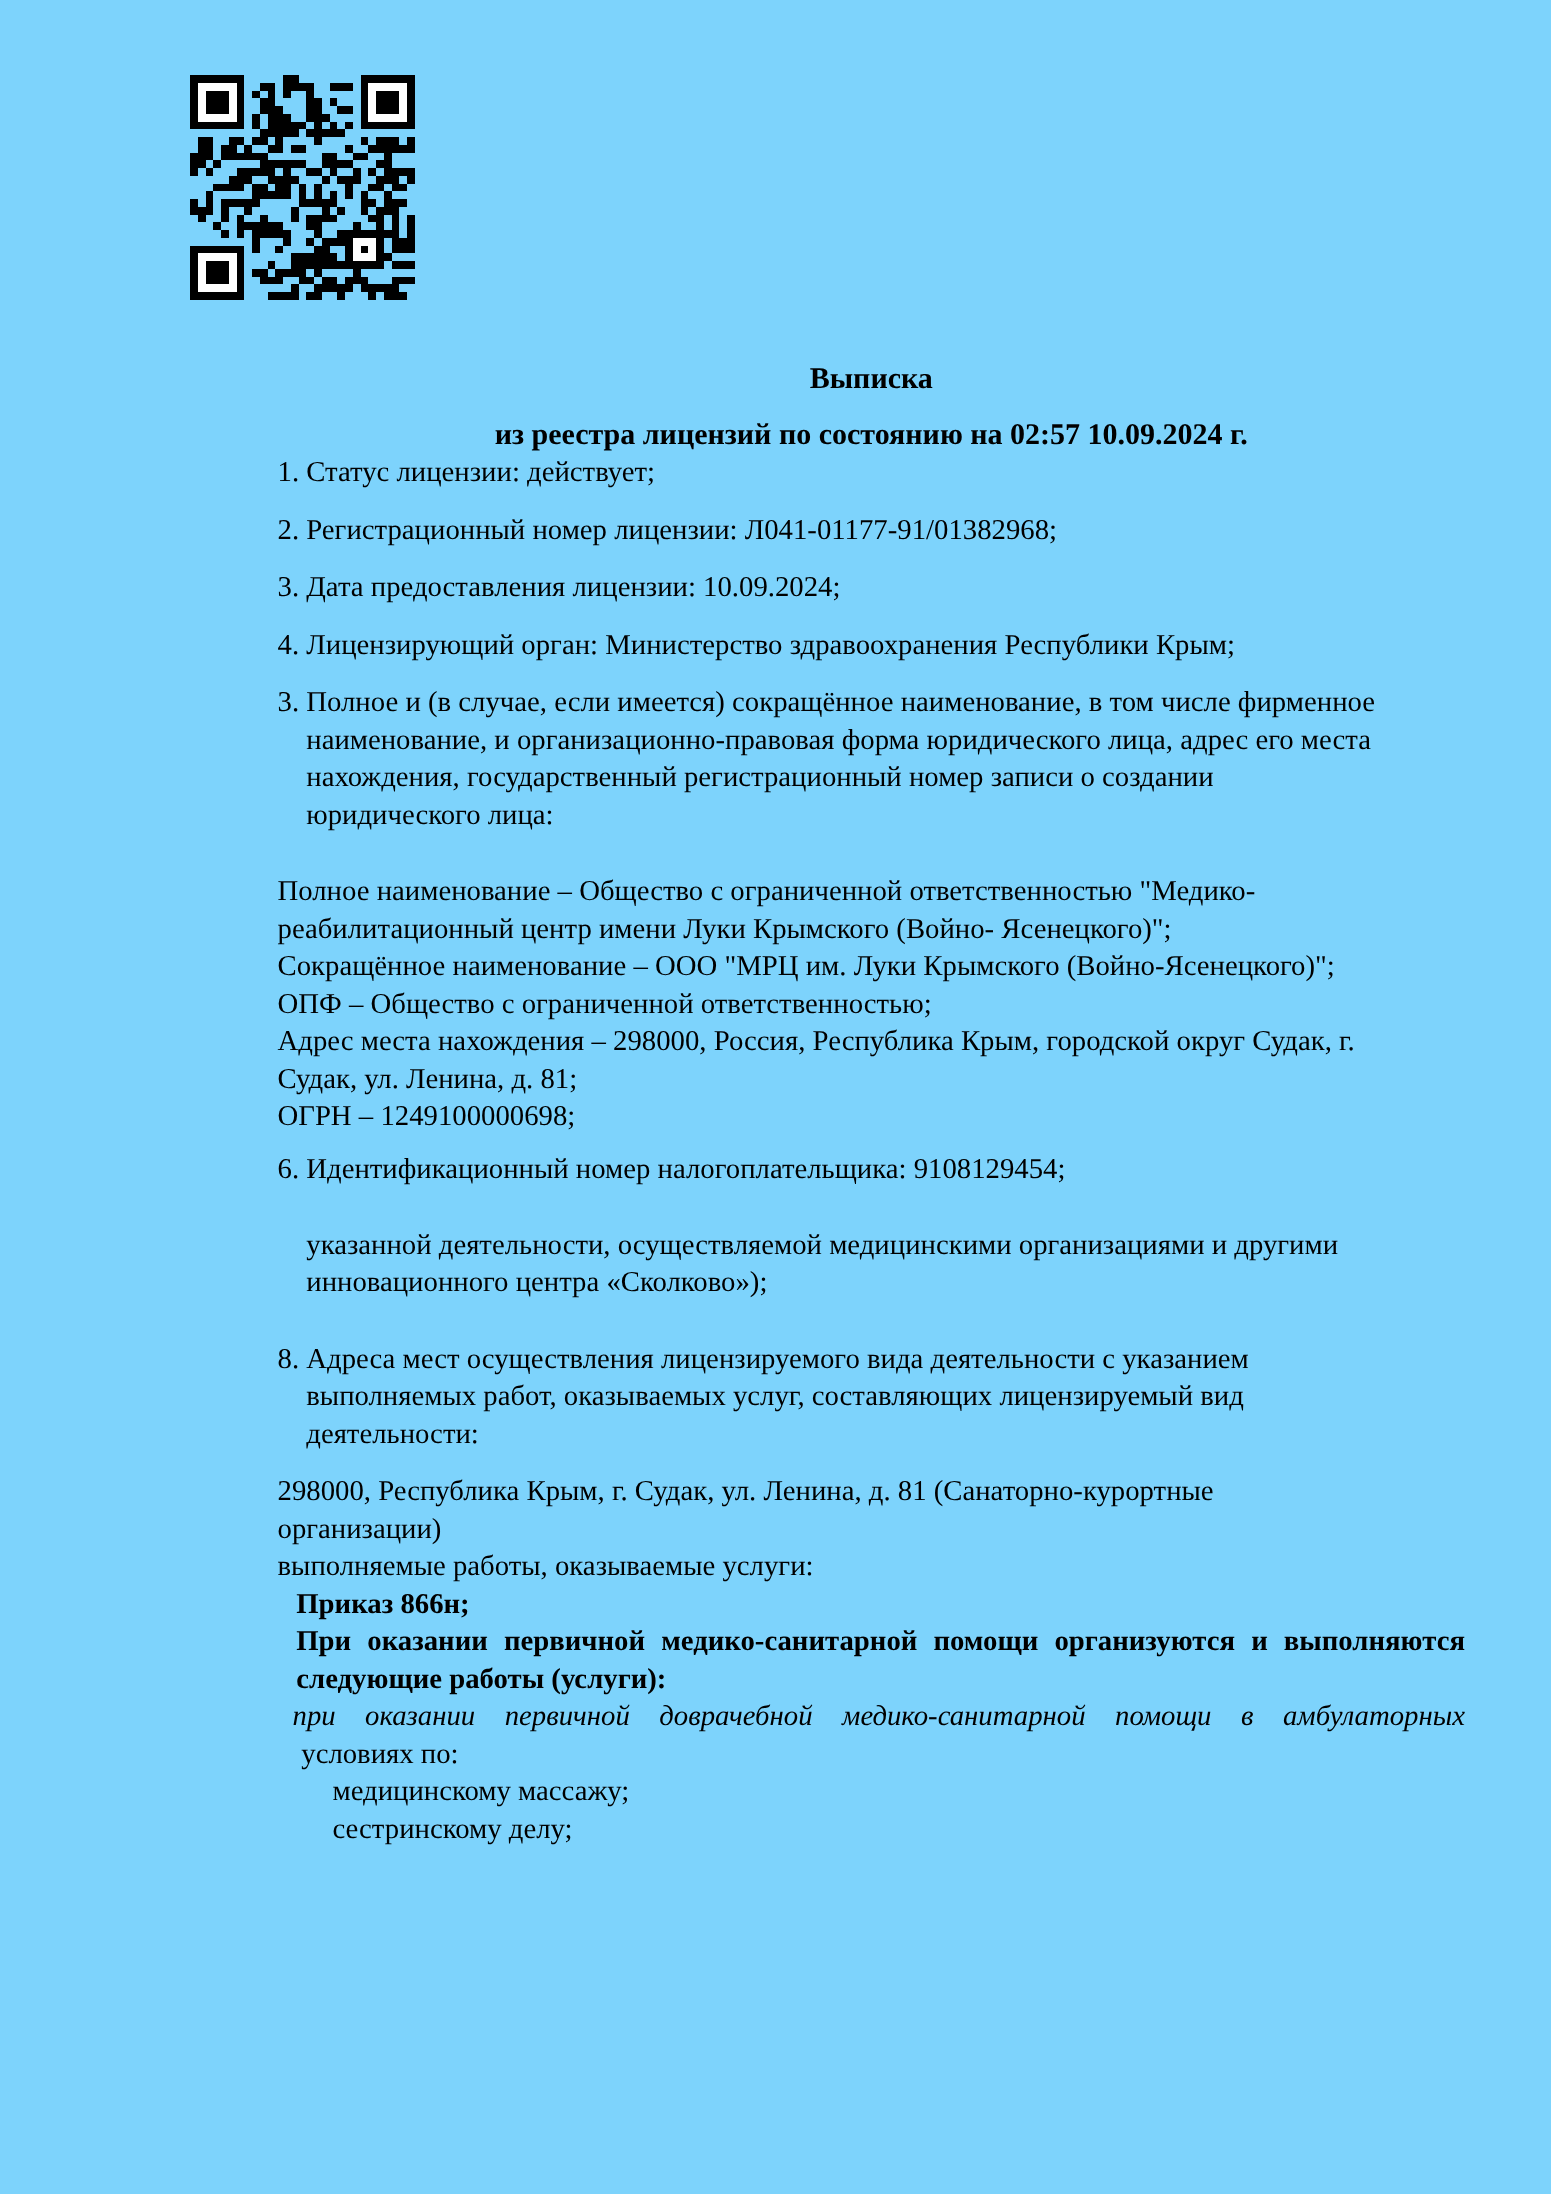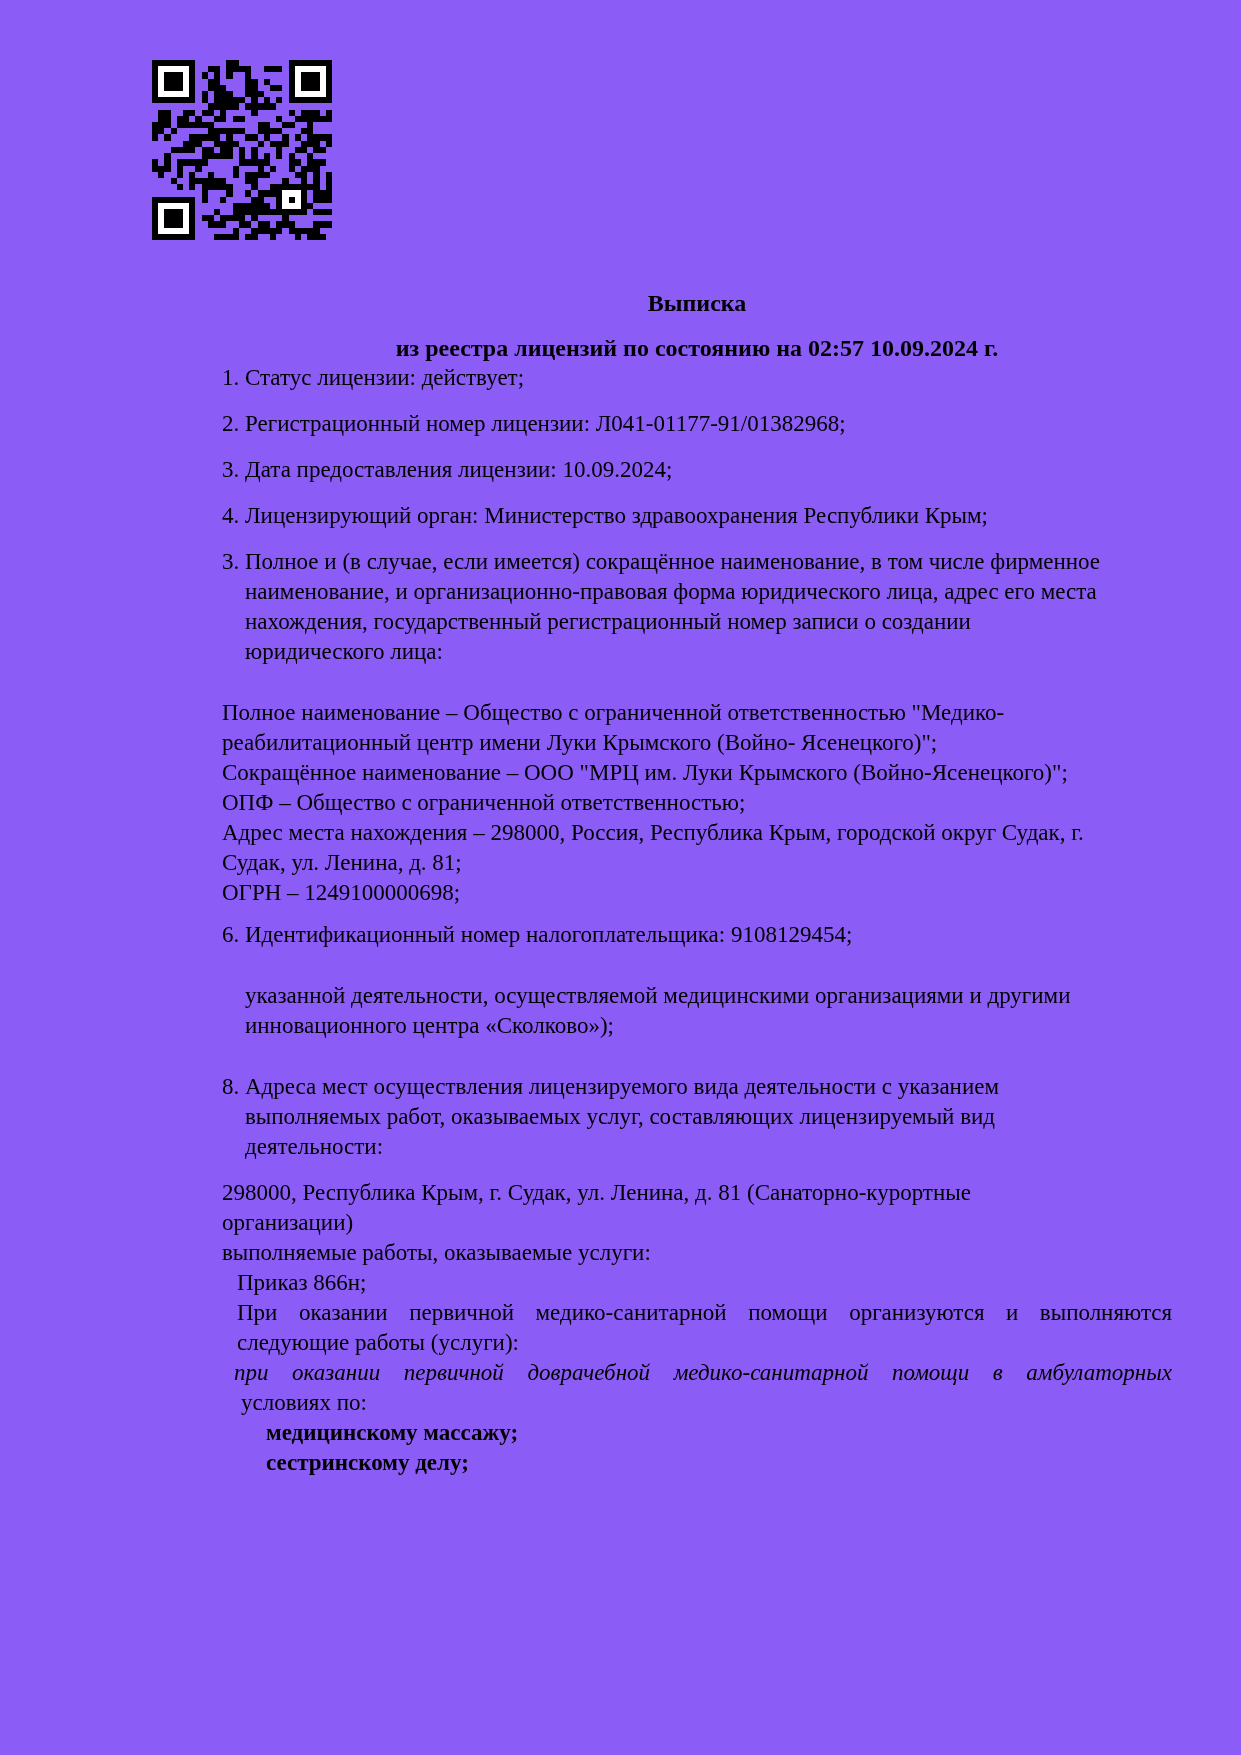--- a/index.html
+++ b/index.html
@@ -1,19 +1,19 @@
 <!DOCTYPE html>
 <html><head>
 <meta charset="utf-8">
 <style>
   html,body { margin:0; padding:0; background:#fff; }
   .page {
     position:relative;
     width:1241px; height:1755px;
-    background:#8b5cf6;
+    background:#7dd3fc;
     color:#000000;
     font-family:"Liberation Serif","DejaVu Serif",serif;
     font-size:23px; line-height:30px;
     overflow:hidden;
   }
   .qr {
     position:absolute; left:152px; top:60px;
     width:180px; height:180px;
   }
   .content {
@@ -27,24 +27,24 @@
   .para { }
   .para > div { min-height:30px; }
   
   .mt87 { }
   .mt16 { margin-top:16px; }
   .mt18 { margin-top:31px; }
   .mt12 { margin-top:12px; }
   
   .para > div.c   { margin-left:23px; }
   
-  .para > div.i1  { margin-left:15px; }
+  .para > div.i1  { margin-left:15px;font-weight:bold; }
   .para > div.i1b { margin-left:19px; }
   .para > div.i2  { margin-left:12px;font-style:italic; }
-  .para > div.i3  { margin-left:44px;font-weight:bold; }
+  .para > div.i3  { margin-left:44px; }
   
   .para > div.j   { text-align:justify; text-align-last:justify; }
 </style>
 </head>
 <body>
 
 <div class="page">
 
   <div class="qr"><svg xmlns="http://www.w3.org/2000/svg" width="180" height="180" shape-rendering="crispEdges">
         <rect x="74.48" y="0.00" width="6.21" height="6.21" fill="#000"></rect>

